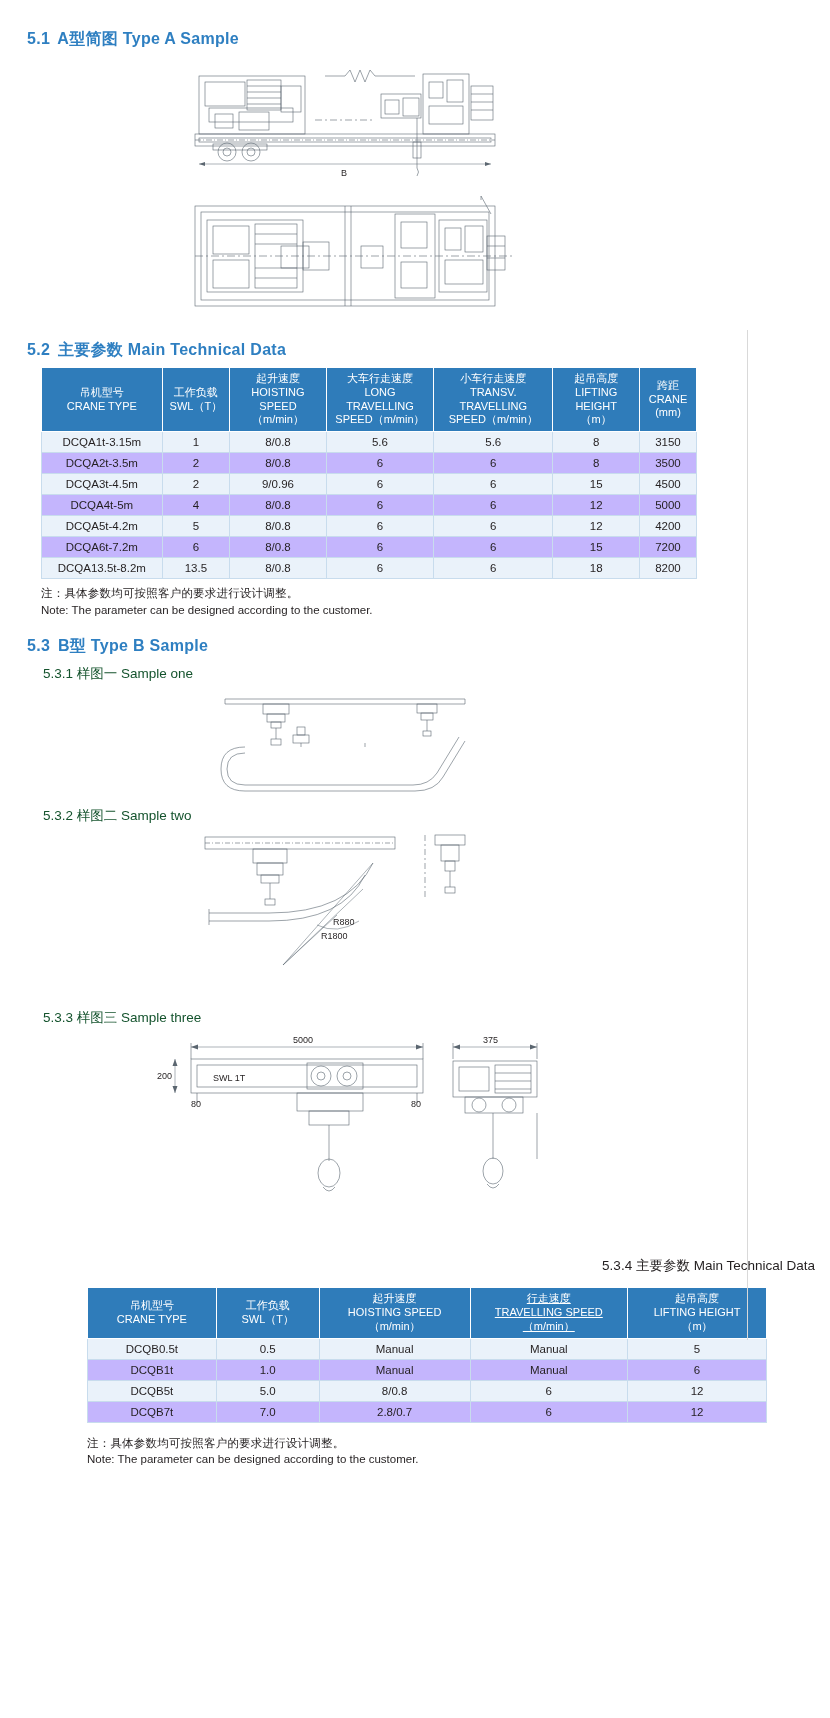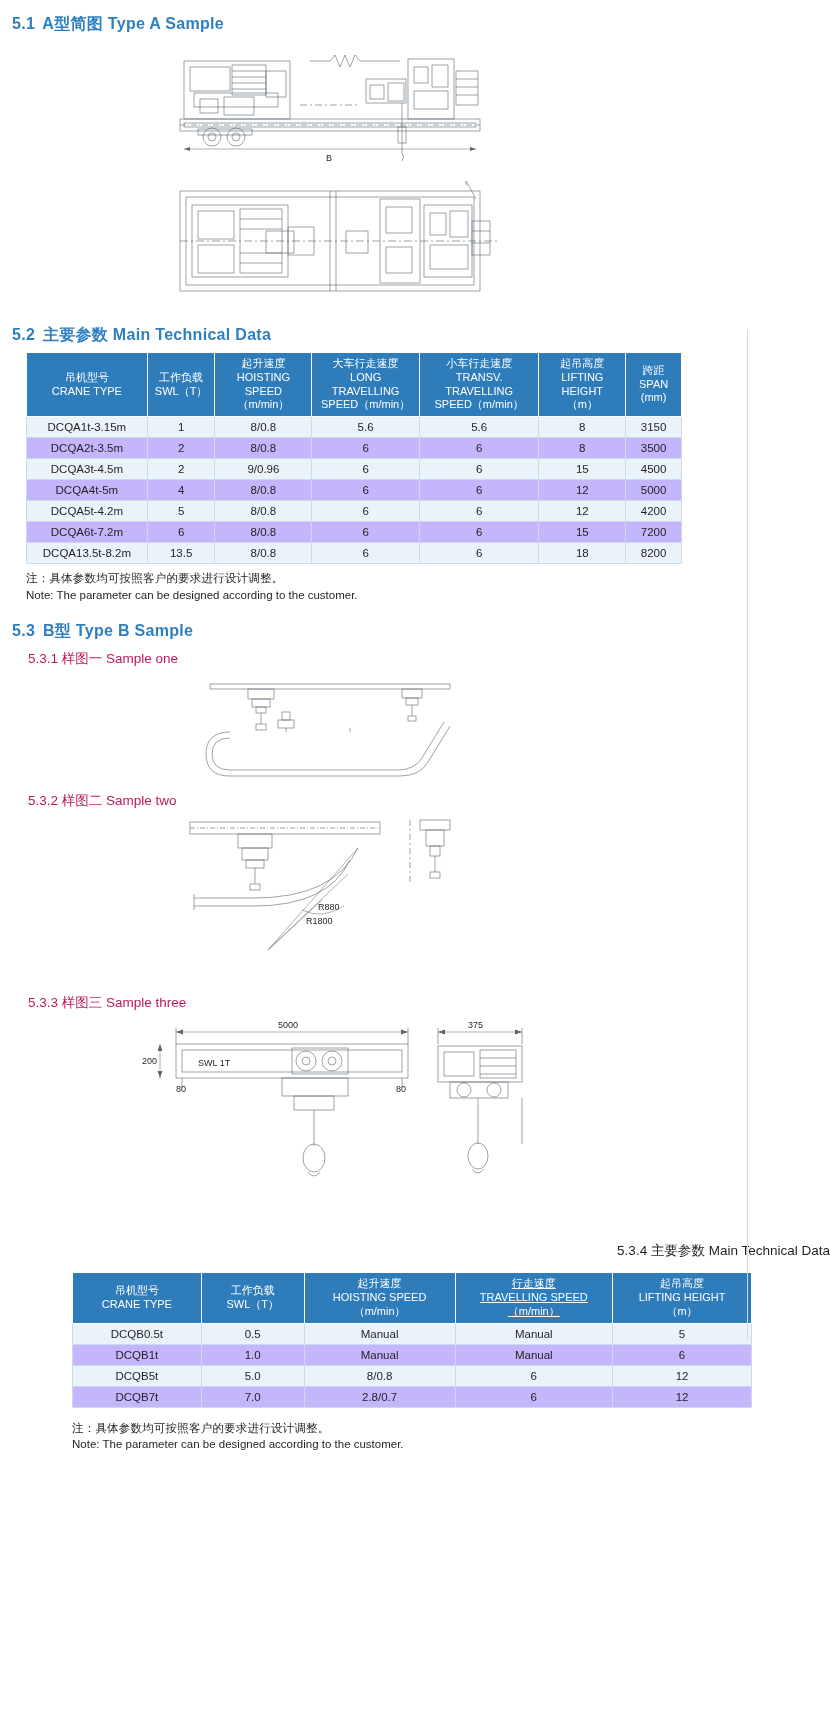--- a/index.html
+++ b/index.html
@@ -12,34 +12,34 @@
     min-height: 1718px;
     font-family: "Liberation Sans", sans-serif;
     color: #231f20;
     position: relative;
   }
   .page {
     position: relative;
     width: 830px;
     min-height: 1718px;
     box-sizing: border-box;
-    padding: 0;
+    padding: 15px;
   }
   
   .sec-heading {
     color: #2e7fc1;
     font-size: 16px;
     font-weight: bold;
     letter-spacing: 0.3px;
     padding-left: 12px;
   }
   .sec-heading .num { margin-right: 3px; }
   .sub-heading {
     font-size: 13.5px;
-    color: #be185d;
+    color: #14532d;
     padding-left: 28px;
   }
   .sub-heading-indent {
     font-size: 13.5px;
     color: #231f20;
     padding-left: 72px;
     text-align: right;
   }
   
   .fig {
@@ -255,21 +255,21 @@
             <div>TRANSV. TRAVELLING</div>
             <div>SPEED（m/min）</div>
           </th>
           <th style="width:86px;">
             <div>起吊高度</div>
             <div>LIFTING HEIGHT</div>
             <div>（m）</div>
           </th>
           <th style="width:52px;">
             <div>跨距</div>
-            <div>SPAN</div>
+            <div>CRANE</div>
             <div>(mm)</div>
           </th>
         </tr>
       </thead>
       <tbody>
           <tr class="odd">
             <td>DCQA1t-3.15m</td>
             <td>1</td>
             <td>8/0.8</td>
             <td>5.6</td>

